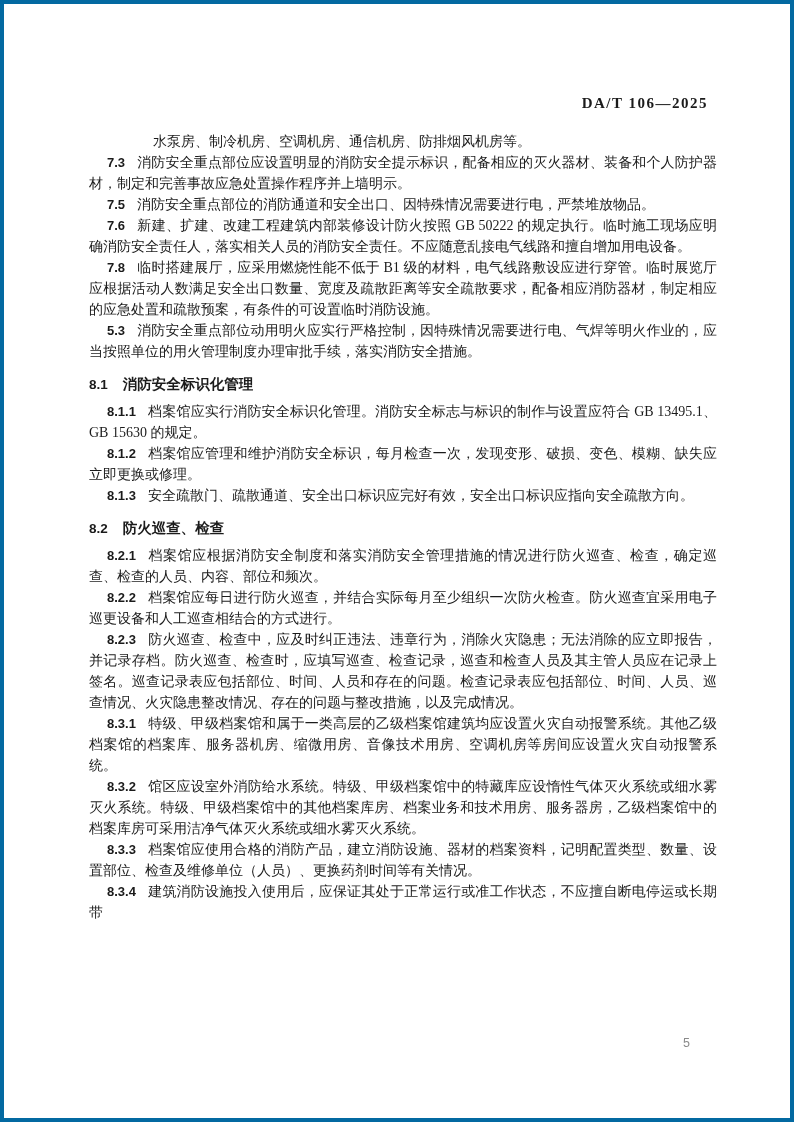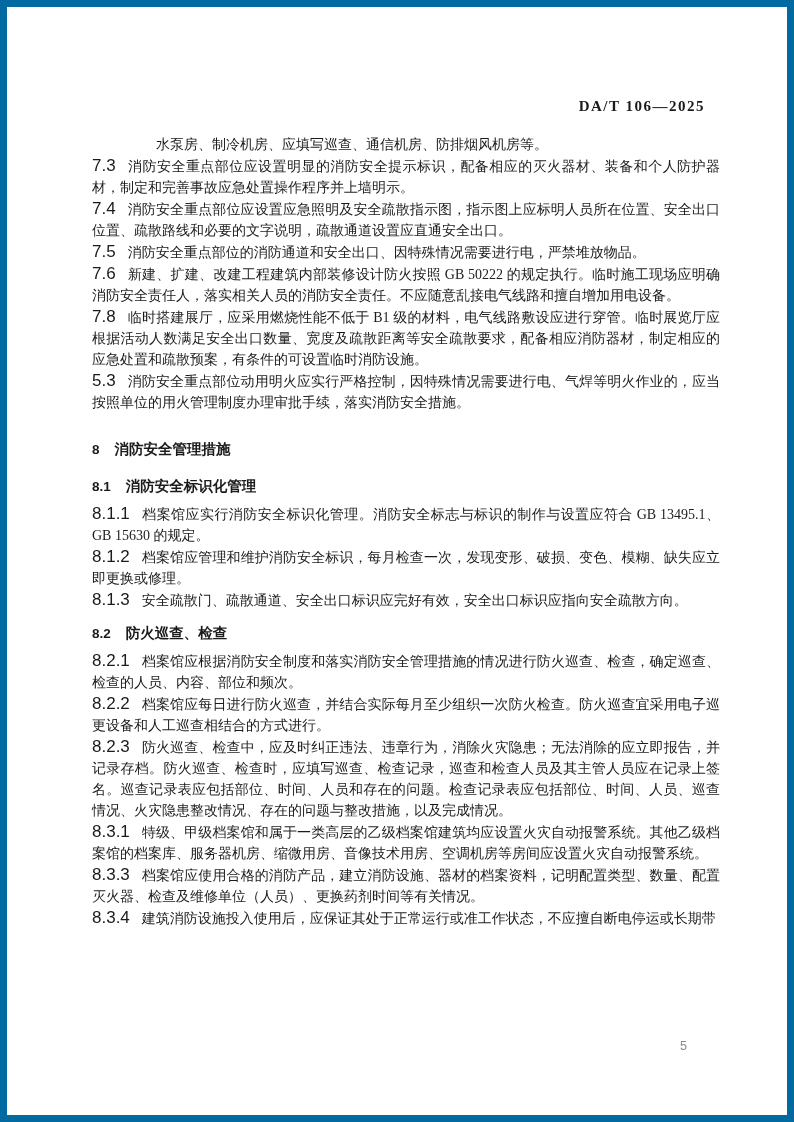--- a/index.html
+++ b/index.html
@@ -1,21 +1,21 @@
 <!DOCTYPE html>
 <html lang="zh"><head>
 <meta charset="utf-8">
 <style>
   html, body { margin: 0; padding: 0; background: #ffffff; }
   .page {
     position: relative;
     width: 794px;
     height: 1122px;
     background: #ffffff;
-    border: 7px solid #0369a1;
+    border: 4px solid #0369a1;
     box-sizing: border-box;
     overflow: hidden;
     font-family: "Liberation Serif", "DejaVu Serif", serif;
     color: #1b1b1b;
   }
   .running-header {
     position: absolute;
     top: 91px;
     right: 82px;
     font-size: 15px;
@@ -30,23 +30,24 @@
     width: 628px;
   }
   .clause {
     font-size: 14px;
     line-height: 21px;
     text-align: justify;
     margin: 0;
   }
   .clause .num {
     font-family: "Liberation Sans", "DejaVu Sans", sans-serif;
-    font-weight: normal;
-    font-size: 17px;
+    font-weight: bold;
+    font-size: 13px;
     margin-right: 12px;
+    margin-left: 18px;
   }
   .continuation { text-indent: 64px; }
   .h-main, .h-sub {
     font-family: "Liberation Sans", "DejaVu Sans", sans-serif;
     font-weight: bold;
     font-size: 14.5px;
     line-height: 21px;
   }
   .h-main { margin: 26px 0 16px 0; }
   .h-sub  { margin: 12px 0 6px 0; }
@@ -60,35 +61,34 @@
     font-family: "Liberation Sans", "DejaVu Sans", sans-serif;
   }
 </style>
 </head>
 <body>
 
 <div class="page">
   <div class="running-header">DA/T 106—2025</div>
 
   <main class="content">
-      <p class="clause continuation"><span class="txt">水泵房、制冷机房、应填写巡查、通信机房、防排烟风机房等。</span></p>
+      <p class="clause continuation"><span class="txt">水泵房、制冷机房、空调机房、通信机房、防排烟风机房等。</span></p>
       <p class="clause"><span class="num">7.3</span><span class="txt">消防安全重点部位应设置明显的消防安全提示标识，配备相应的灭火器材、装备和个人防护器材，制定和完善事故应急处置操作程序并上墙明示。</span></p>
-      <p class="clause"><span class="num">7.4</span><span class="txt">消防安全重点部位应设置应急照明及安全疏散指示图，指示图上应标明人员所在位置、安全出口位置、疏散路线和必要的文字说明，疏散通道设置应直通安全出口。</span></p>
       <p class="clause"><span class="num">7.5</span><span class="txt">消防安全重点部位的消防通道和安全出口、因特殊情况需要进行电，严禁堆放物品。</span></p>
       <p class="clause"><span class="num">7.6</span><span class="txt">新建、扩建、改建工程建筑内部装修设计防火按照 GB 50222 的规定执行。临时施工现场应明确消防安全责任人，落实相关人员的消防安全责任。不应随意乱接电气线路和擅自增加用电设备。</span></p>
       <p class="clause"><span class="num">7.8</span><span class="txt">临时搭建展厅，应采用燃烧性能不低于 B1 级的材料，电气线路敷设应进行穿管。临时展览厅应根据活动人数满足安全出口数量、宽度及疏散距离等安全疏散要求，配备相应消防器材，制定相应的应急处置和疏散预案，有条件的可设置临时消防设施。</span></p>
       <p class="clause"><span class="num">5.3</span><span class="txt">消防安全重点部位动用明火应实行严格控制，因特殊情况需要进行电、气焊等明火作业的，应当按照单位的用火管理制度办理审批手续，落实消防安全措施。</span></p>
-      <h2 class="h-main"><span class="num">8</span><span class="txt">消防安全管理措施</span></h2>
       <h3 class="h-sub"><span class="num">8.1</span><span class="txt">消防安全标识化管理</span></h3>
       <p class="clause"><span class="num">8.1.1</span><span class="txt">档案馆应实行消防安全标识化管理。消防安全标志与标识的制作与设置应符合 GB 13495.1、GB 15630 的规定。</span></p>
       <p class="clause"><span class="num">8.1.2</span><span class="txt">档案馆应管理和维护消防安全标识，每月检查一次，发现变形、破损、变色、模糊、缺失应立即更换或修理。</span></p>
       <p class="clause"><span class="num">8.1.3</span><span class="txt">安全疏散门、疏散通道、安全出口标识应完好有效，安全出口标识应指向安全疏散方向。</span></p>
       <h3 class="h-sub"><span class="num">8.2</span><span class="txt">防火巡查、检查</span></h3>
       <p class="clause"><span class="num">8.2.1</span><span class="txt">档案馆应根据消防安全制度和落实消防安全管理措施的情况进行防火巡查、检查，确定巡查、检查的人员、内容、部位和频次。</span></p>
       <p class="clause"><span class="num">8.2.2</span><span class="txt">档案馆应每日进行防火巡查，并结合实际每月至少组织一次防火检查。防火巡查宜采用电子巡更设备和人工巡查相结合的方式进行。</span></p>
       <p class="clause"><span class="num">8.2.3</span><span class="txt">防火巡查、检查中，应及时纠正违法、违章行为，消除火灾隐患；无法消除的应立即报告，并记录存档。防火巡查、检查时，应填写巡查、检查记录，巡查和检查人员及其主管人员应在记录上签名。巡查记录表应包括部位、时间、人员和存在的问题。检查记录表应包括部位、时间、人员、巡查情况、火灾隐患整改情况、存在的问题与整改措施，以及完成情况。</span></p>
       <p class="clause"><span class="num">8.3.1</span><span class="txt">特级、甲级档案馆和属于一类高层的乙级档案馆建筑均应设置火灾自动报警系统。其他乙级档案馆的档案库、服务器机房、缩微用房、音像技术用房、空调机房等房间应设置火灾自动报警系统。</span></p>
-      <p class="clause"><span class="num">8.3.3</span><span class="txt">档案馆应使用合格的消防产品，建立消防设施、器材的档案资料，记明配置类型、数量、配置灭火器、检查及维修单位（人员）、更换药剂时间等有关情况。</span></p>
+      <p class="clause"><span class="num">8.3.2</span><span class="txt">馆区应设室外消防给水系统。特级、甲级档案馆中的特藏库应设惰性气体灭火系统或细水雾灭火系统。特级、甲级档案馆中的其他档案库房、档案业务和技术用房、服务器房，乙级档案馆中的档案库房可采用洁净气体灭火系统或细水雾灭火系统。</span></p>
+      <p class="clause"><span class="num">8.3.3</span><span class="txt">档案馆应使用合格的消防产品，建立消防设施、器材的档案资料，记明配置类型、数量、设置部位、检查及维修单位（人员）、更换药剂时间等有关情况。</span></p>
       <p class="clause"><span class="num">8.3.4</span><span class="txt">建筑消防设施投入使用后，应保证其处于正常运行或准工作状态，不应擅自断电停运或长期带</span></p>
     </main>
 
   <div class="page-number">5</div>
 </div>
 
 </body></html>

